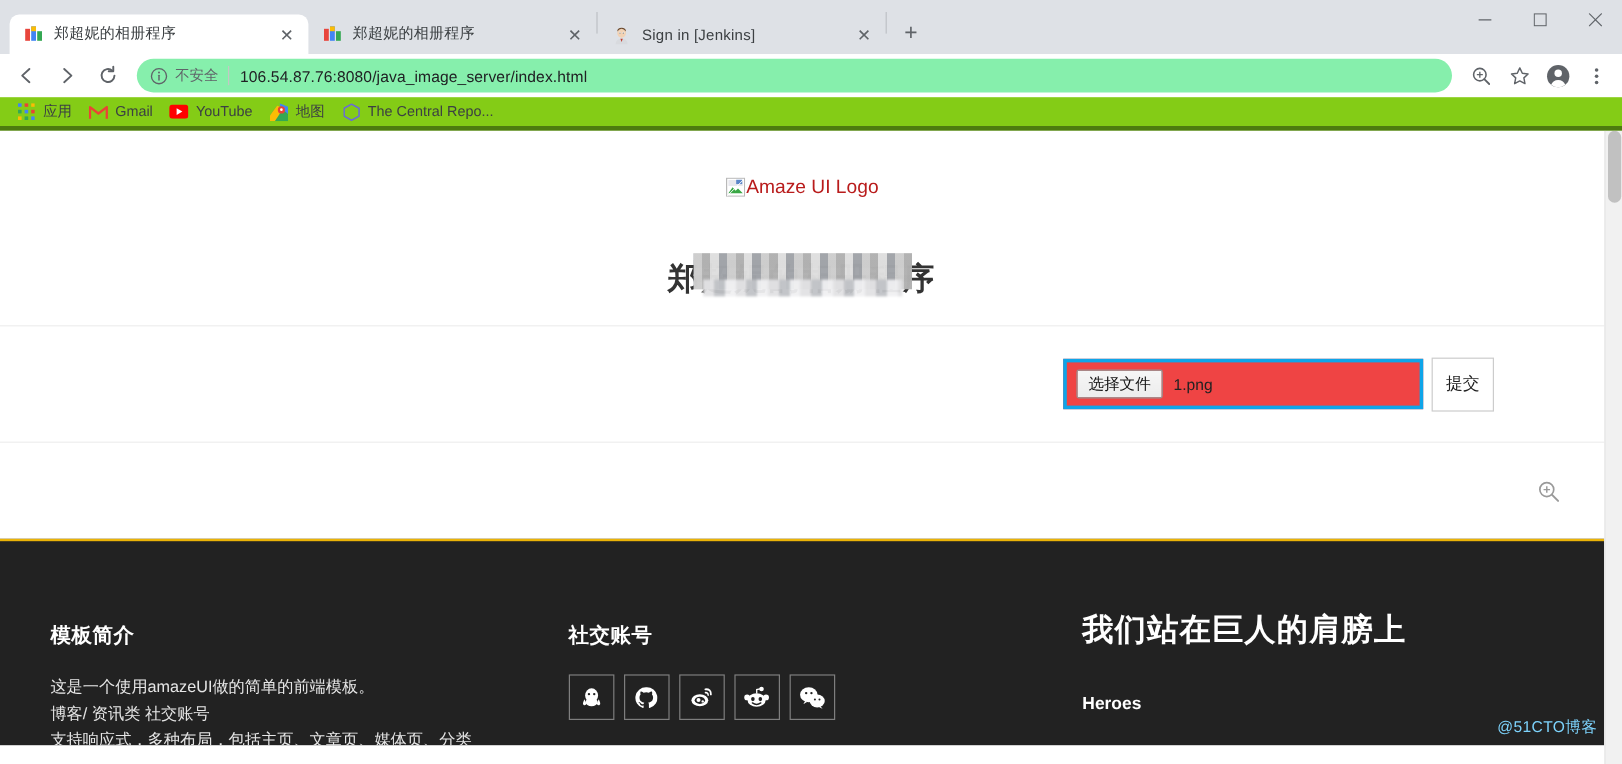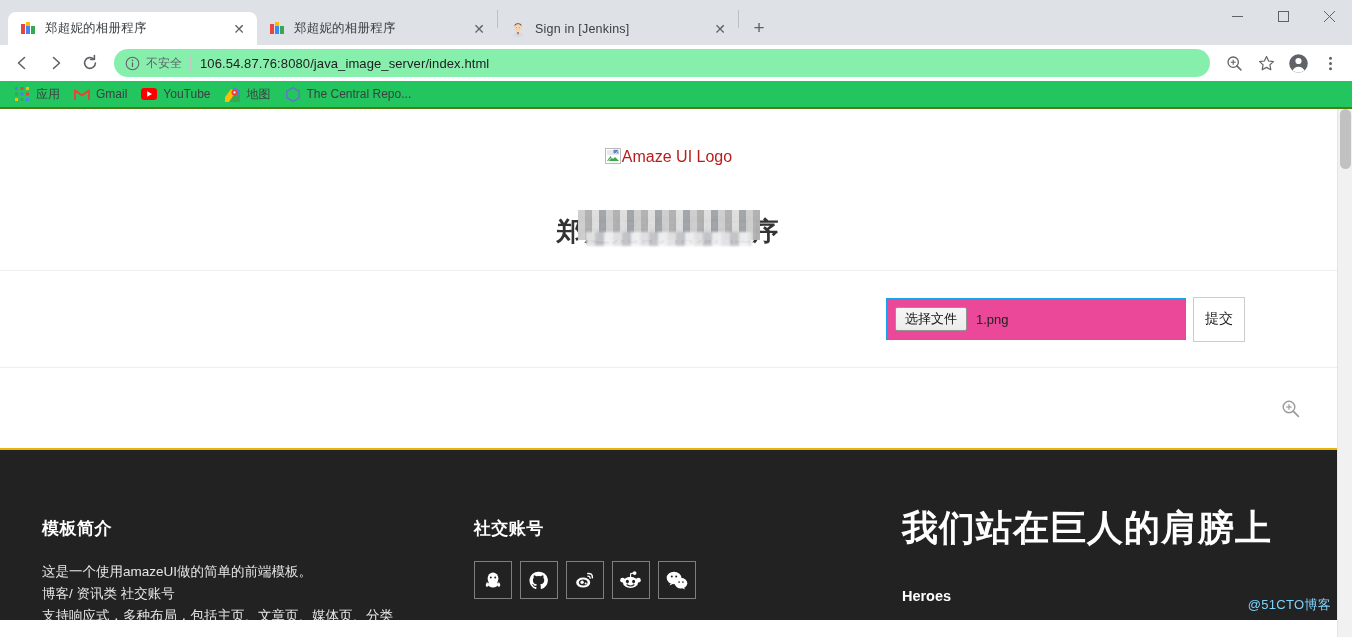--- a/index.html
+++ b/index.html
@@ -157,26 +157,26 @@
   .tbicon {
     width: 28px; height: 28px;
     margin-left: 4px;
     display: flex; align-items: center; justify-content: center;
     color: #5f6368;
     flex: 0 0 28px;
   }
 
   .bookmarks {
     height: 28px;
-    background: #22c55e;
+    background: #84cc16;
     display: flex;
     align-items: center;
     padding: 0 10px;
     box-sizing: border-box;
-    border-bottom: 2px solid #4d7c0f;
+    border-bottom: 4px solid #4d7c0f;
   }
   .bm {
     display: flex;
     align-items: center;
     height: 22px;
     padding: 0 8px 0 4px;
     border-radius: 4px;
     margin-right: 2px;
     font-size: 12px;
     color: #3c4043;
@@ -299,22 +299,22 @@
     height: 96px;
     display: flex;
     align-items: center;
     justify-content: flex-end;
     padding-right: 92px;
     box-sizing: border-box;
   }
   .file-input-wrap {
     width: 300px;
     height: 42px;
-    border: 1px solid #0ea5e9;
-    background: #ec4899;
+    border: 3px solid #0ea5e9;
+    background: #ef4444;
     display: flex;
     align-items: center;
     padding-left: 8px;
     box-sizing: border-box;
     margin-right: 7px;
   }
   .choose-btn {
     border: 1px solid #949494;
     background: linear-gradient(#f6f6f6, #ececec);
     border-radius: 2px;
@@ -375,21 +375,21 @@
 
   .f-title {
     color: #ffffff;
     font-size: 17px;
     font-weight: bold;
     margin: 0 0 24px 0;
     line-height: 1;
     letter-spacing: .5px;
   }
   .f-title.big {
-    font-size: 36px;
+    font-size: 26px;
     margin-bottom: 42px;
     letter-spacing: 1px;
   }
   .f-text {
     color: #e6e6e6;
     font-size: 13.5px;
     line-height: 22px;
     margin: 0;
   }
   .f-sub {

